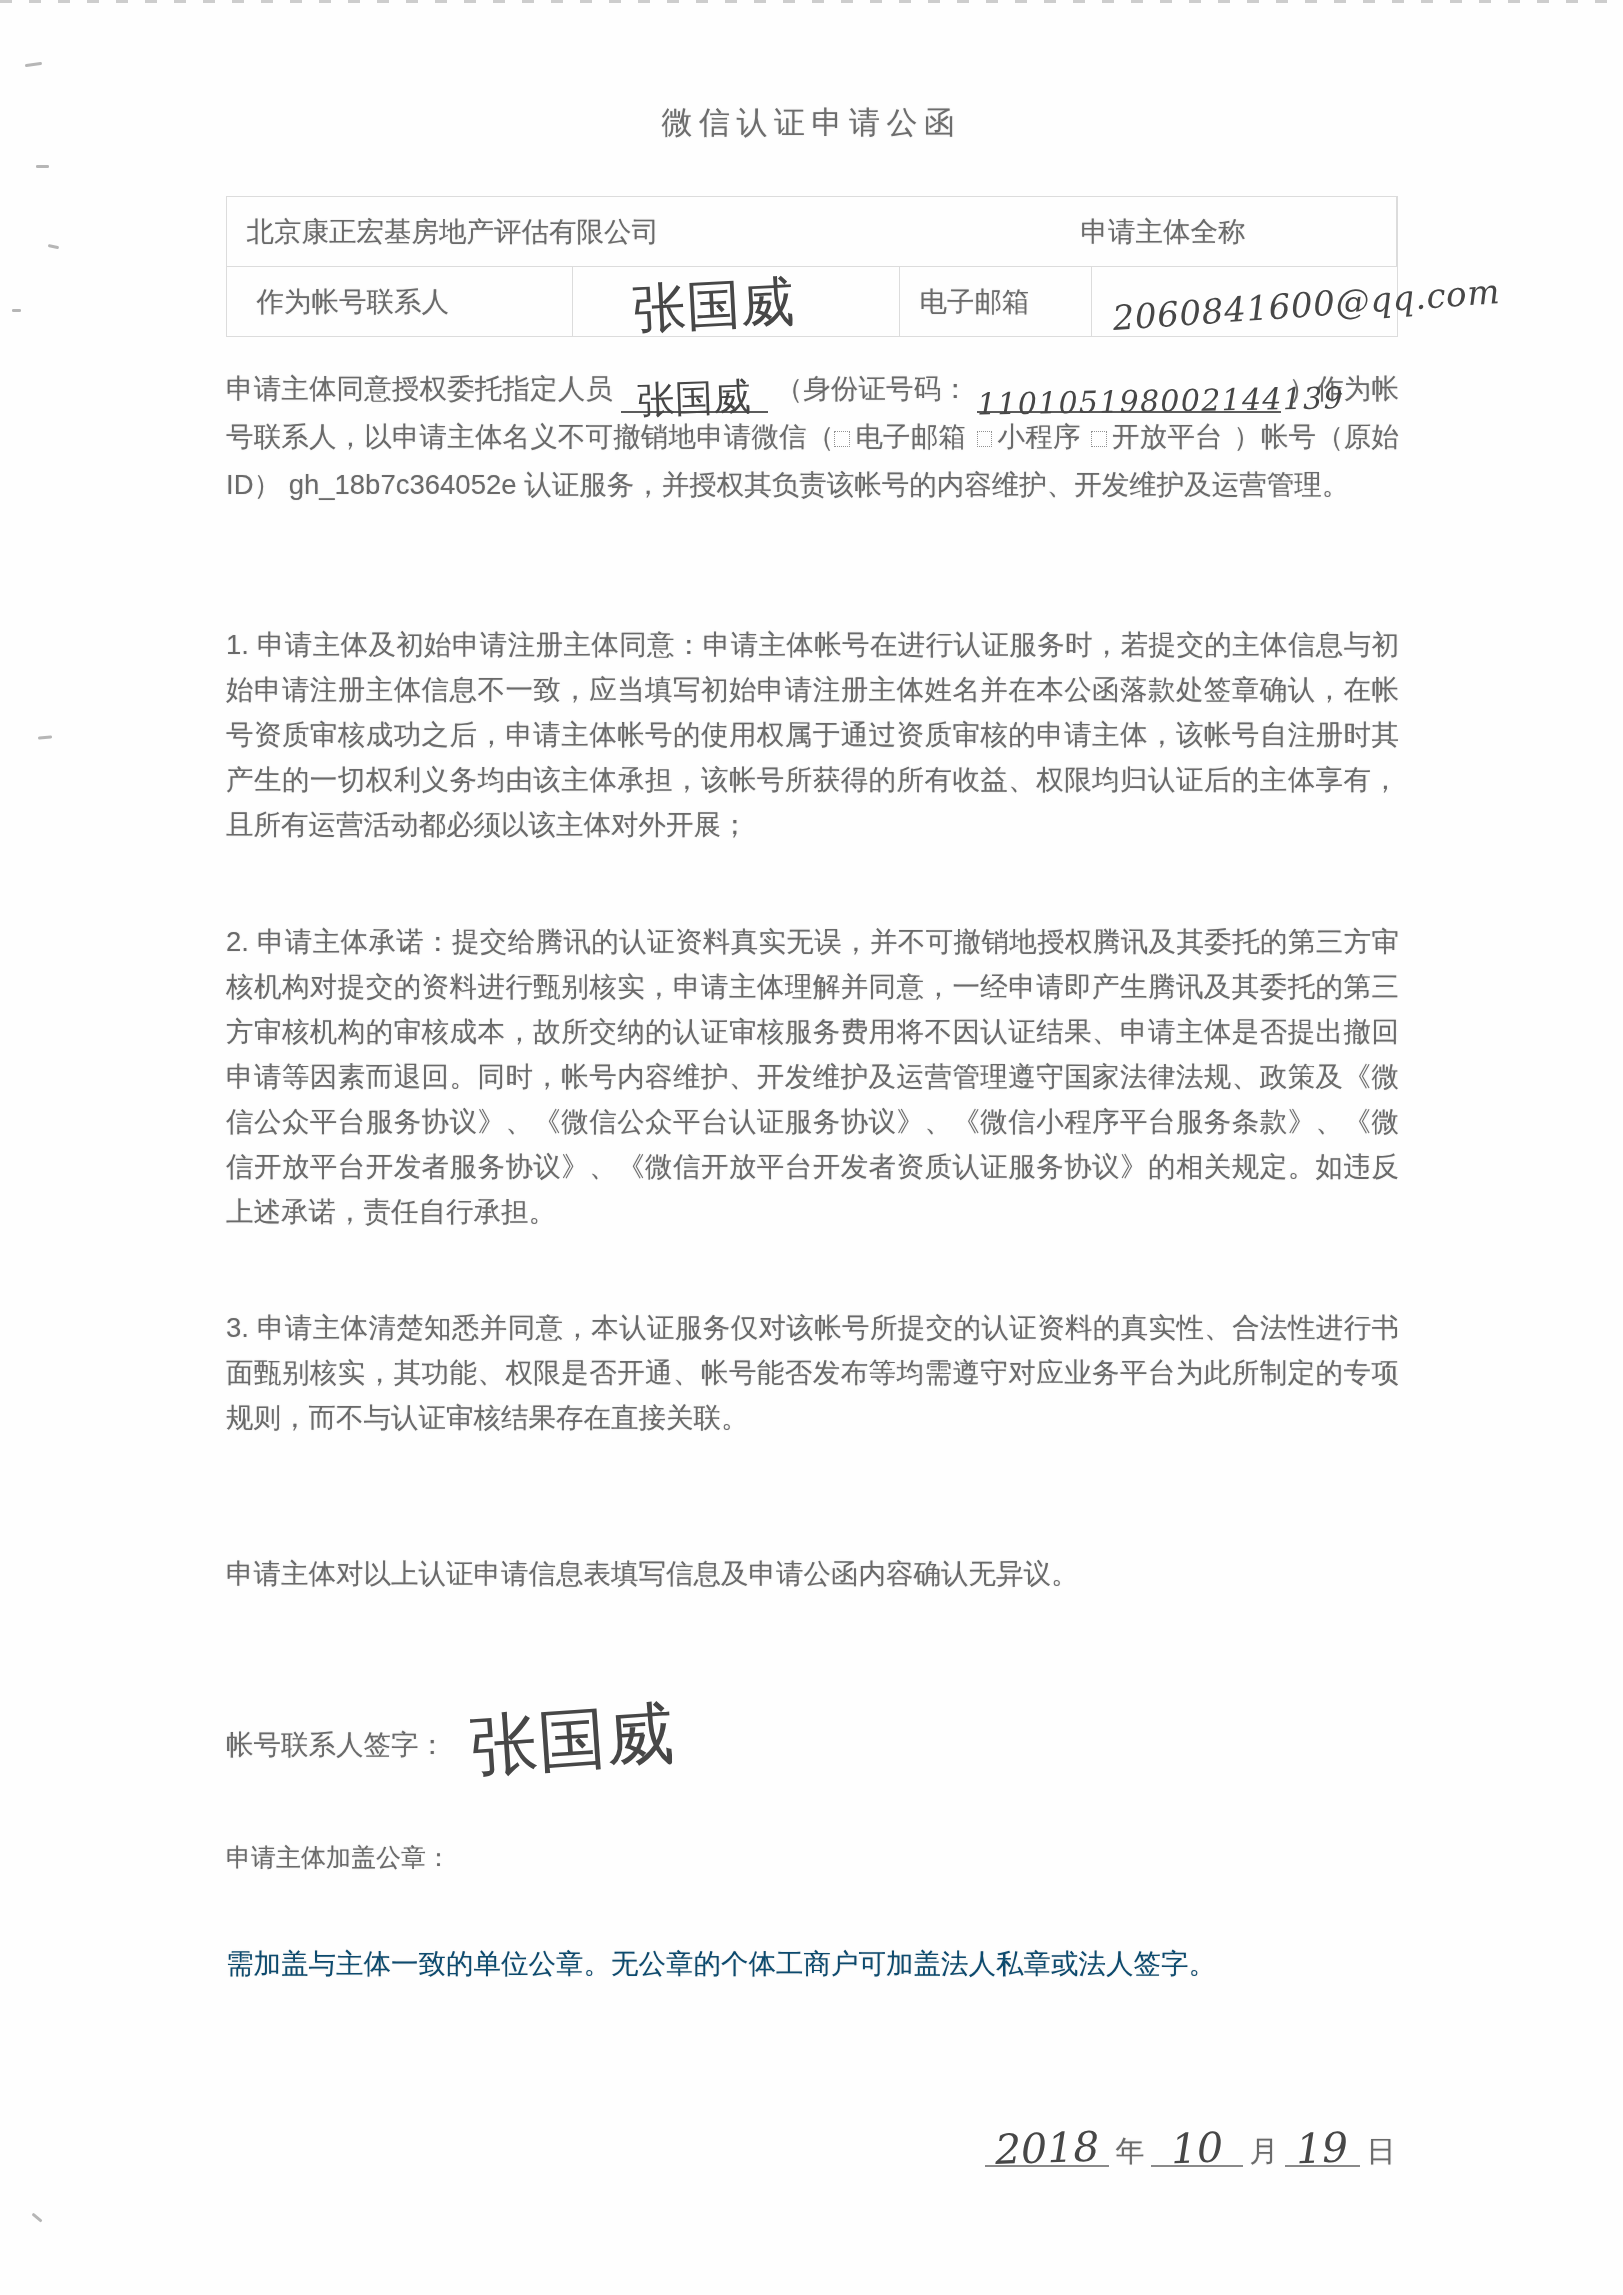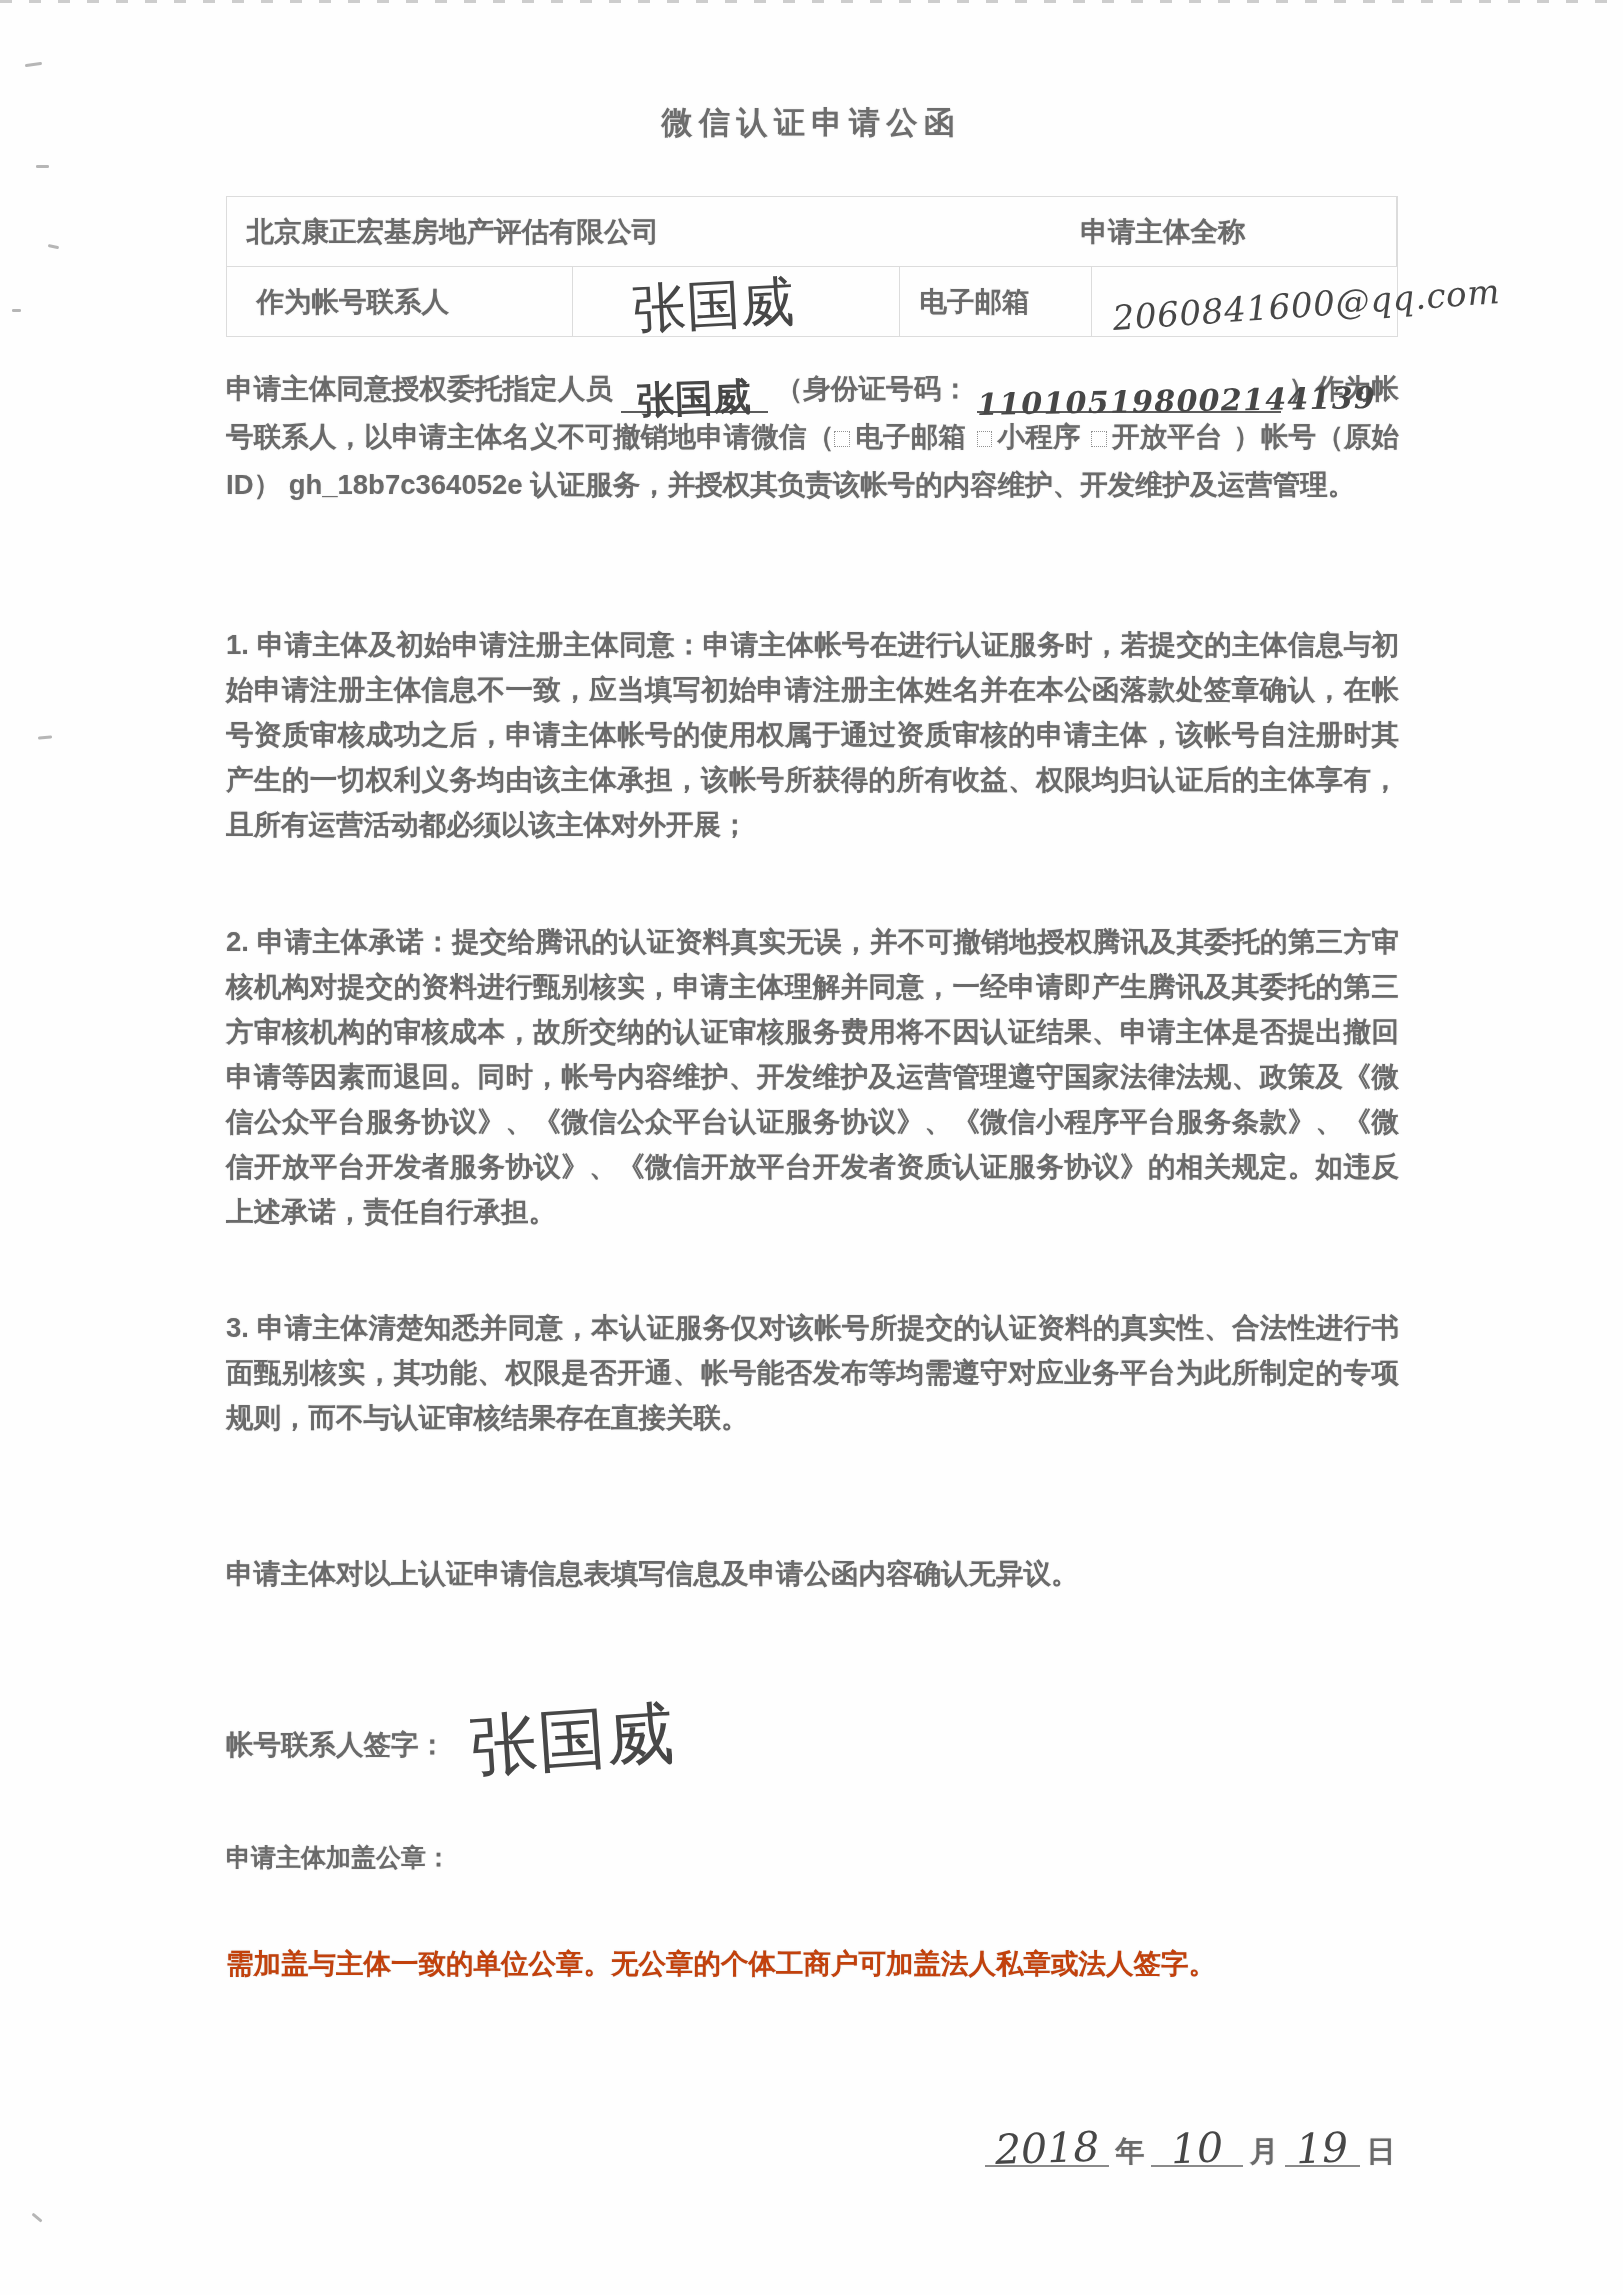--- a/index.html
+++ b/index.html
@@ -9,21 +9,20 @@
     height:2295px;
     background:#fefefe;
     overflow:hidden;
     font-family:"Liberation Sans", sans-serif;
     color:#6a6a6a;
   }
   
   .print{
     color:#6a6a6a;
     text-shadow:0 0 1.3px rgba(130,130,130,.4);
-    font-weight:bold;
   }
   
   .title{
     position:absolute; top:102px; left:0; width:1623px;
     text-align:center; font-size:31px; letter-spacing:6.5px;
     color:#6d6d6d;
   }
   
   .info-table{
     position:absolute; left:226px; top:196px; width:1172px;
@@ -90,21 +89,21 @@
   .sign-row{
     position:absolute; left:226px; top:1697px; width:1173px;
     font-size:27.5px; line-height:50px; white-space:nowrap;
   }
   .seal-label{
     position:absolute; left:226px; top:1832px; width:1173px;
     font-size:25px; line-height:50px;
   }
   .seal-note{
     position:absolute; left:226px; top:1939px; width:1173px;
-    font-size:27.5px; line-height:50px; color:#c2410c;
+    font-size:27.5px; line-height:50px; color:#0c4a6e;
   }
   
   .date-line{
     position:absolute; top:2119px; right:221px;
     display:flex; align-items:baseline;
     font-size:29px; line-height:65px; white-space:nowrap;
   }
   .date-blank{
     display:inline-block; text-align:center;
     border-bottom:2px solid #8a8a8a;

